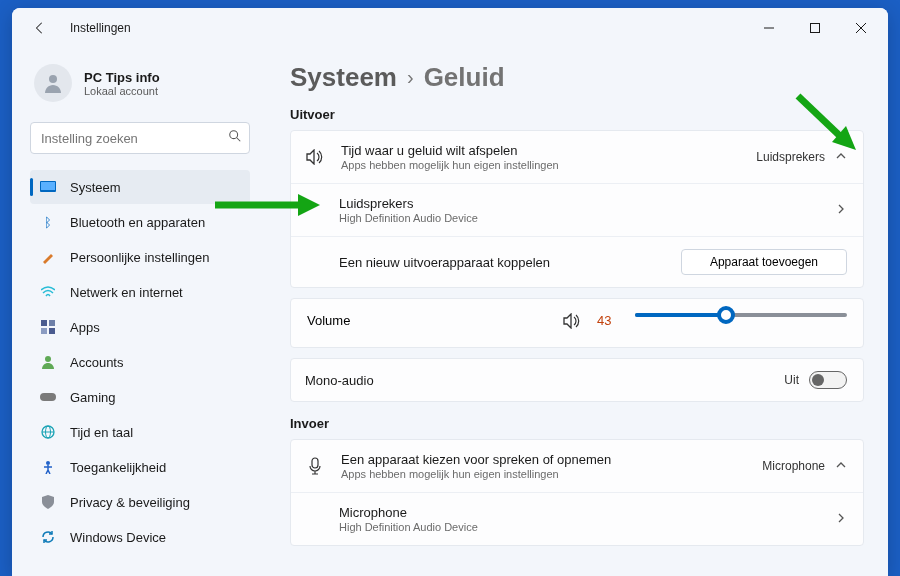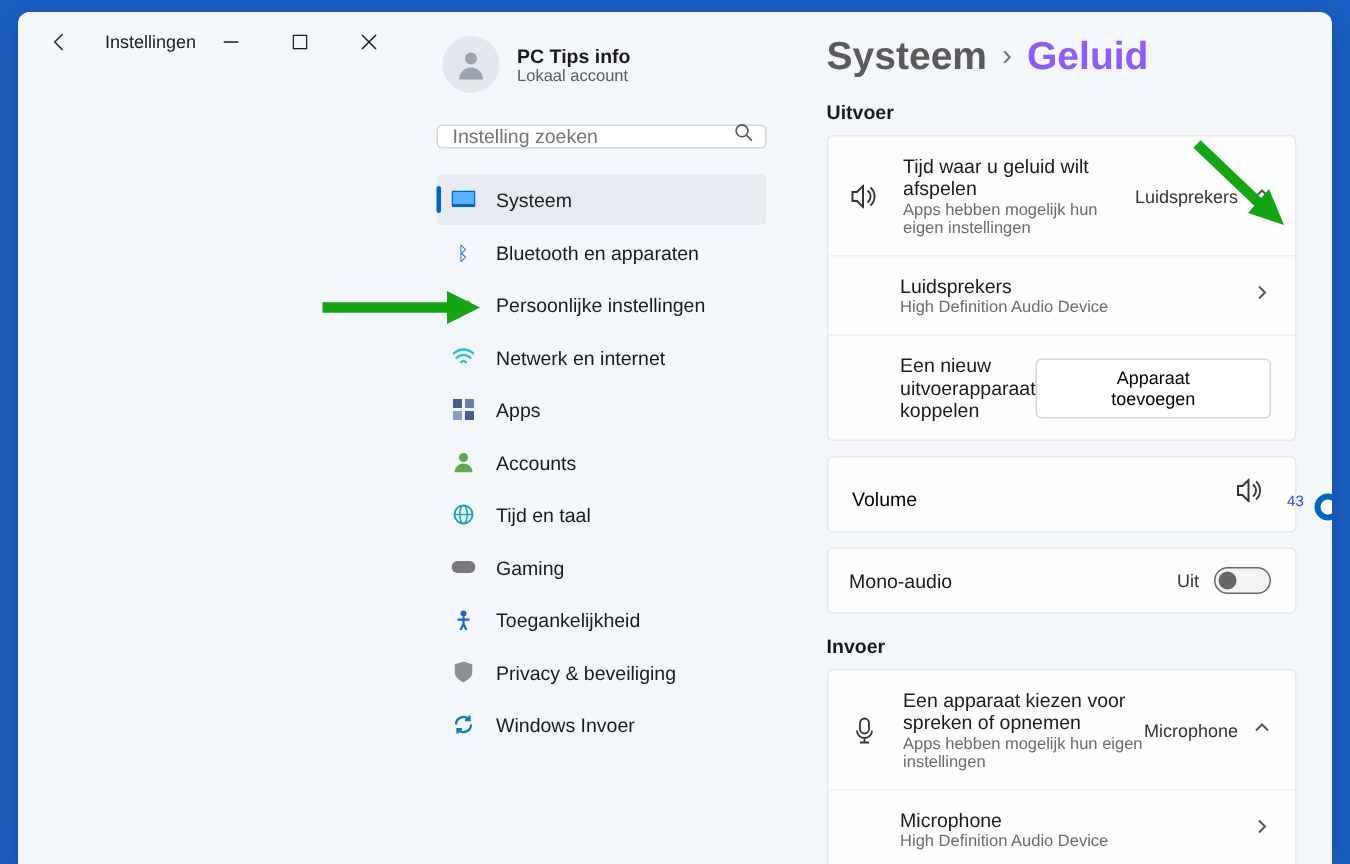--- a/index.html
+++ b/index.html
@@ -1,57 +1,57 @@
 <!DOCTYPE html>
 <html><head>
 <meta charset="utf-8">
 <style>
 * { margin: 0; padding: 0; box-sizing: border-box; font-family: 'Segoe UI', Tahoma, sans-serif; }
 body { background: #1b5fc4; width: 900px; height: 576px; overflow: hidden; position: relative; }
-.window { position: absolute; top: 8px; left: 12px; right: 12px; bottom: 0; background: #f3f6fb; border-radius: 8px 8px 0 0; box-shadow: 0 4px 20px rgba(0,0,0,0.2); display: flex; flex-direction: row; overflow: hidden; }
+.window { position: absolute; top: 8px; left: 12px; right: 12px; bottom: 0; background: #f3f6fb; border-radius: 8px 8px 0 0; box-shadow: 0 4px 20px rgba(0,0,0,0.2); display: flex; flex-direction: column; overflow: hidden; }
 .titlebar { height: 40px; display: flex; align-items: center; padding: 0 4px 0 16px; background: #f3f6fb; }
 .back-btn { width: 24px; height: 24px; display: flex; align-items: center; justify-content: center; cursor: pointer; }
 .titlebar-title { font-size: 12px; margin-left: 18px; color: #1a1a1a; }
 .window-controls { margin-left: auto; display: flex; }
 .wc-btn { width: 46px; height: 40px; display: flex; align-items: center; justify-content: center; cursor: pointer; }
 .content { flex: 1; display: flex; overflow: hidden; }
 .sidebar { width: 248px; padding: 14px 10px 10px 18px; display: flex; flex-direction: column; }
 .user-row { display: flex; align-items: center; gap: 12px; margin-bottom: 18px; padding: 2px 4px; }
 .avatar { width: 38px; height: 38px; border-radius: 50%; background: #e3e7ed; display: flex; align-items: center; justify-content: center; }
 .user-name { font-size: 13px; font-weight: 600; color: #1a1a1a; }
 .user-sub { font-size: 11px; color: #5a5a5a; }
 .search-wrap { position: relative; margin-bottom: 16px; }
-.search-input { width: 100%; height: 16px; padding: 0 34px 0 10px; border: 1px solid #cfd6e0; border-radius: 4px; background: #fff; font-size: 13px; outline: none; }
+.search-input { width: 100%; height: 32px; padding: 0 34px 0 10px; border: 1px solid #cfd6e0; border-radius: 4px; background: #fff; font-size: 13px; outline: none; }
 .search-icon-wrap { position: absolute; right: 8px; top: 50%; transform: translateY(-50%); }
 .nav { display: flex; flex-direction: column; gap: 1px; }
 .nav-item { height: 34px; display: flex; align-items: center; padding: 0 10px; border-radius: 4px; cursor: pointer; font-size: 13px; color: #1a1a1a; position: relative; }
 .nav-item.active { background: #e6ebf2; }
 .nav-item.active::before { content: ''; position: absolute; left: 0; top: 8px; bottom: 8px; width: 3px; background: #0067c0; border-radius: 2px; }
 .nav-icon { width: 16px; height: 16px; margin-right: 14px; display: flex; align-items: center; justify-content: center; font-size: 13px; }
 .main { flex: 1; padding: 14px 24px 0 30px; overflow-y: auto; }
 .breadcrumb { display: flex; align-items: center; gap: 10px; margin-bottom: 14px; }
 .bc-parent { font-size: 26px; font-weight: 600; color: #5b5b5b; cursor: pointer; }
 .bc-sep { font-size: 20px; color: #777; }
-.bc-current { font-size: 26px; font-weight: 600; color: #8b5cf6; }
+.bc-current { font-size: 26px; font-weight: 600; color: #737373; }
 .section-label { font-size: 13px; font-weight: 600; color: #1a1a1a; margin-bottom: 8px; margin-top: 2px; }
 .card { background: #fdfdfe; border: 1px solid #e5e9ef; border-radius: 4px; margin-bottom: 10px; }
 .card-row { display: flex; align-items: center; padding: 12px 16px 12px 14px; cursor: pointer; border-bottom: 1px solid #eceff4; }
 .card-row:last-child { border-bottom: none; }
 .card-row.nested { padding-left: 48px; }
 .row-icon { width: 20px; display: flex; align-items: center; justify-content: center; margin-right: 16px; color: #333; }
 .row-text { flex: 1; }
 .row-title { font-size: 13px; color: #1a1a1a; }
 .row-sub { font-size: 11px; color: #6b6b6b; margin-top: 1px; }
 .row-value { font-size: 12px; color: #333; margin-right: 10px; }
 .chevron { color: #555; }
 .add-btn { background: #fff; border: 1px solid #cfd6e0; border-radius: 4px; padding: 5px 28px; font-size: 12px; cursor: pointer; }
-.volume-row { display: flex; align-items: flex-end; padding: 14px 16px; gap: 16px; }
+.volume-row { display: flex; align-items: flex-start; padding: 14px 16px; gap: 16px; }
 .vol-label { font-size: 13px; flex: 0 0 auto; width: 240px; }
 .vol-icon { color: #333; }
-.vol-num { font-size: 10px; color: #1d4ed8; width: 22px; }
+.vol-num { font-size: 13px; color: #c2410c; width: 22px; }
 .slider-wrap { flex: 1; position: relative; height: 4px; background: #8a8f98; border-radius: 2px; }
 .slider-fill { position: absolute; left: 0; top: 0; bottom: 0; background: #0067c0; border-radius: 2px; }
 .slider-thumb { position: absolute; top: 50%; width: 18px; height: 18px; background: #fff; border: 4px solid #0067c0; border-radius: 50%; transform: translate(-50%, -50%); }
 .toggle { width: 38px; height: 18px; border: 1px solid #666; border-radius: 10px; position: relative; background: #f3f3f3; }
 .toggle::after { content: ''; position: absolute; left: 2px; top: 2px; width: 12px; height: 12px; background: #666; border-radius: 50%; }
 .arrow { position: absolute; z-index: 10; pointer-events: none; }
 </style>
 </head>
 <body>
 
@@ -149,38 +149,38 @@
             <span class="nav-icon">
               <svg width="14" height="14">
                 <circle cx="7" cy="4" r="3" fill="#5fa956"></circle>
                 <path d="M1 14c0-3.3 2.7-6 6-6s6 2.7 6 6" fill="#5fa956"></path>
               </svg>
             </span>
             <span>Accounts</span>
           </div>
         <div class="nav-item">
             <span class="nav-icon">
+              <svg width="16" height="10">
+                <rect x="0" y="1" width="16" height="8" rx="4" fill="#7a7a7a"></rect>
+              </svg>
+            </span>
+            <span>Gaming</span>
+          </div>
+        <div class="nav-item">
+            <span class="nav-icon">
               <svg width="14" height="14">
                 <circle cx="7" cy="7" r="6" stroke="#1aa3b5" stroke-width="1.3" fill="none"></circle>
                 <ellipse cx="7" cy="7" rx="2.5" ry="6" stroke="#1aa3b5" stroke-width="1" fill="none"></ellipse>
                 <line x1="1" y1="7" x2="13" y2="7" stroke="#1aa3b5"></line>
               </svg>
             </span>
             <span>Tijd en taal</span>
           </div>
         <div class="nav-item">
             <span class="nav-icon">
-              <svg width="16" height="10">
-                <rect x="0" y="1" width="16" height="8" rx="4" fill="#7a7a7a"></rect>
-              </svg>
-            </span>
-            <span>Gaming</span>
-          </div>
-        <div class="nav-item">
-            <span class="nav-icon">
               <svg width="14" height="14">
                 <circle cx="7" cy="3" r="2" fill="#2262c9"></circle>
                 <path d="M7 5v5 M3 7h8 M5 14l2-4 2 4" stroke="#2262c9" stroke-width="1.5" fill="none"></path>
               </svg>
             </span>
             <span>Toegankelijkheid</span>
           </div>
         <div class="nav-item">
             <span class="nav-icon">
               <svg width="12" height="14">
@@ -189,21 +189,21 @@
             </span>
             <span>Privacy &amp; beveiliging</span>
           </div>
         <div class="nav-item">
             <span class="nav-icon">
               <svg width="14" height="14">
                 <path d="M2 7a5 5 0 0 1 9-3M12 7a5 5 0 0 1-9 3" stroke="#0f7bb8" stroke-width="1.5" fill="none"></path>
                 <path d="M11 1v3h-3M3 13v-3h3" stroke="#0f7bb8" stroke-width="1.5" fill="none"></path>
               </svg>
             </span>
-            <span>Windows Invoer</span>
+            <span>Windows Device</span>
           </div>
       </div>
     </div>
 
     <div class="main">
       <div class="breadcrumb">
         <span class="bc-parent">Systeem</span>
         <span class="bc-sep">›</span>
         <span class="bc-current">Geluid</span>
       </div>

